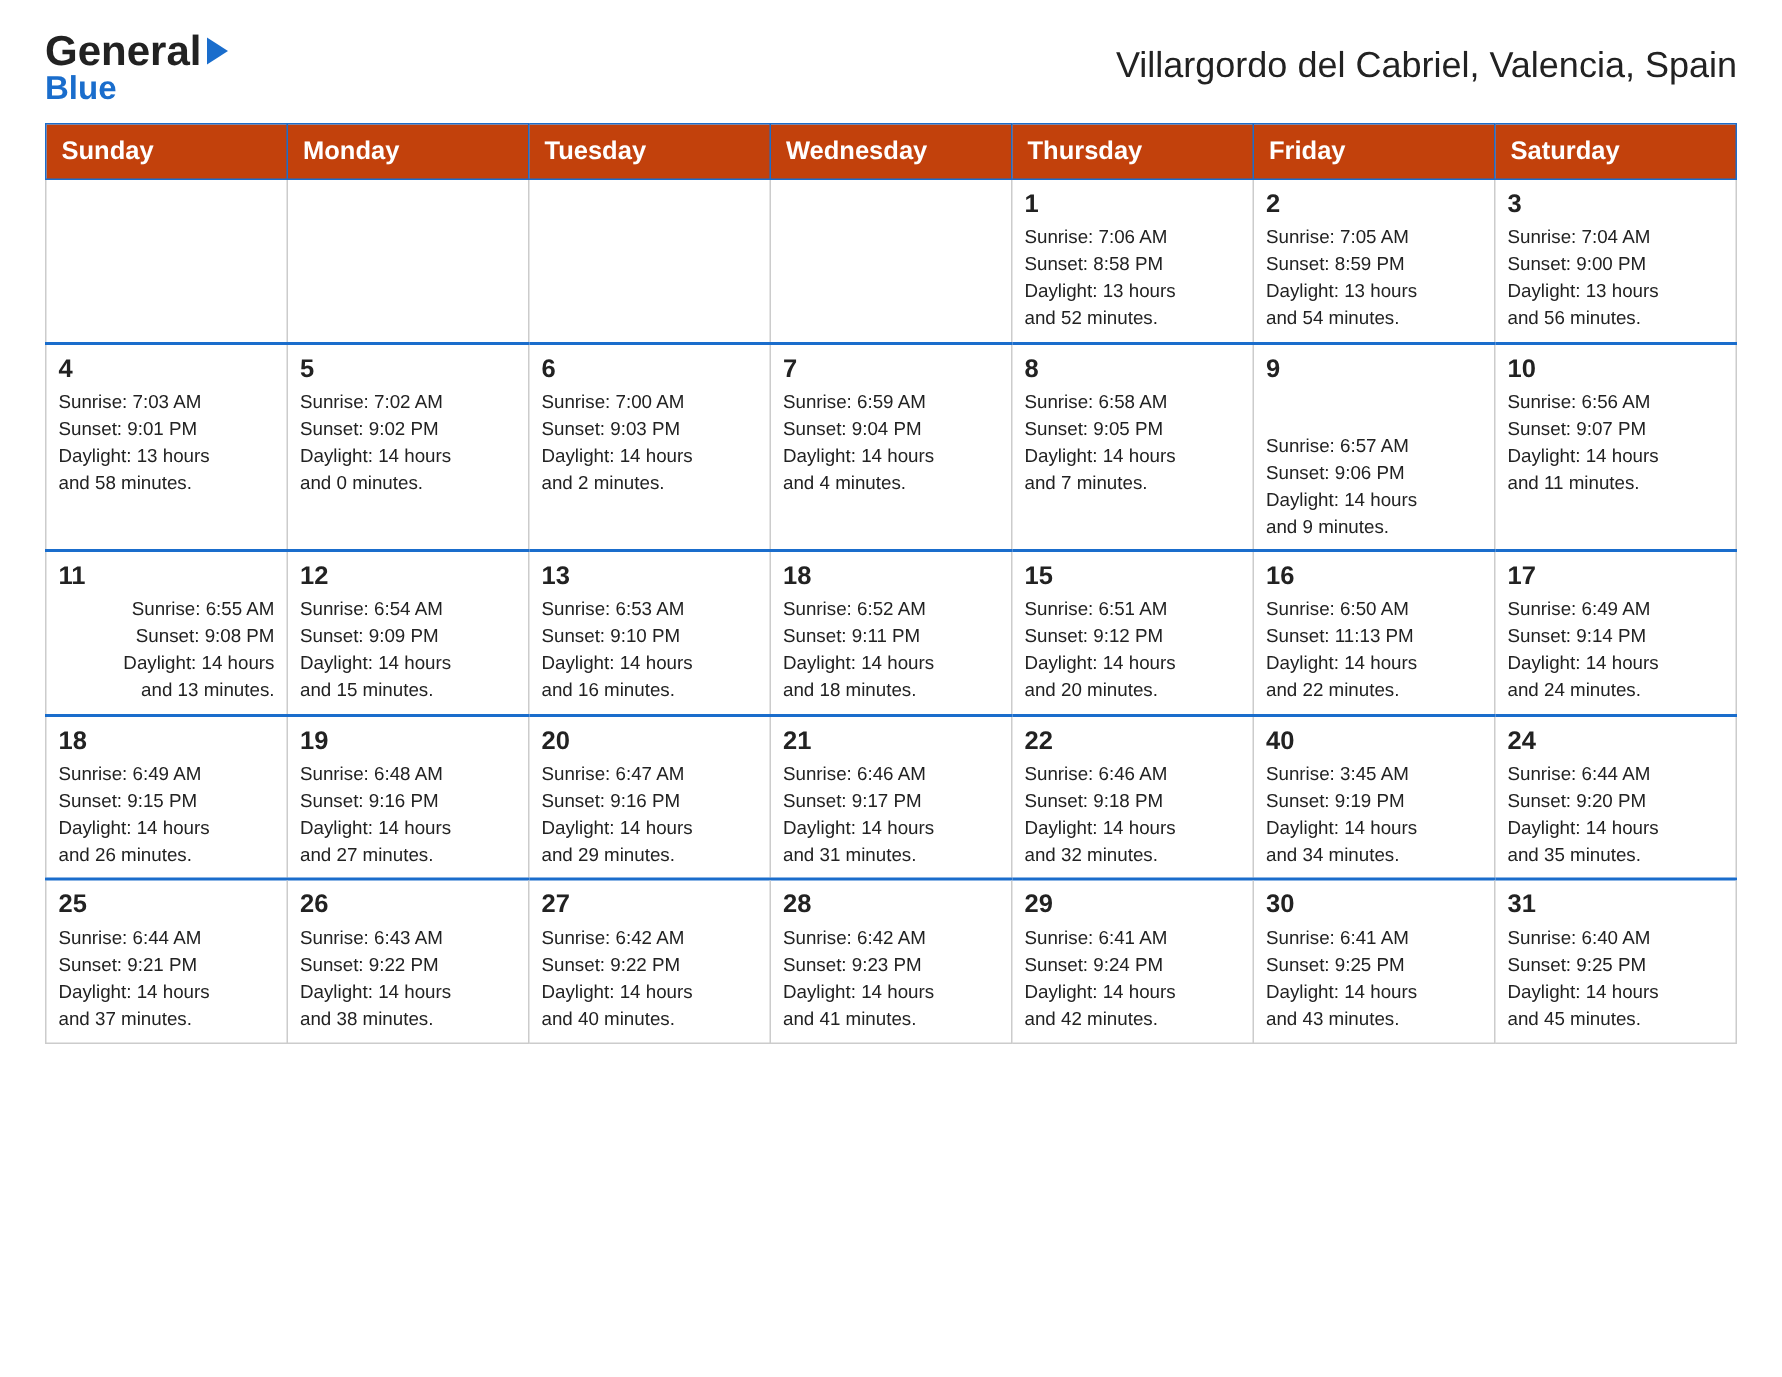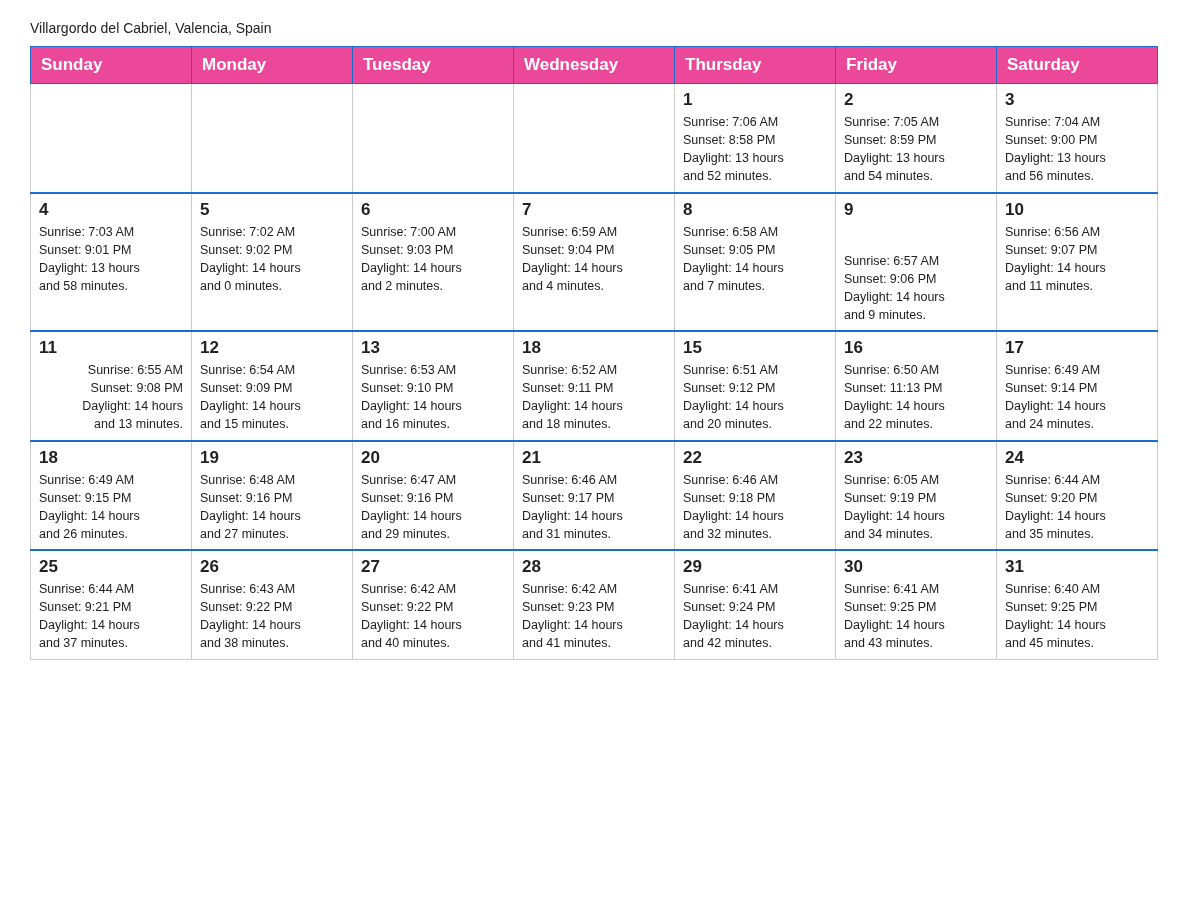--- a/index.html
+++ b/index.html
@@ -37,31 +37,31 @@
     .header-right {
       text-align: right;
     }
     .month-title {
       font-size: 52px;
       font-weight: bold;
       color: #222;
       line-height: 1.1;
     }
     .location-title {
-      font-size: 14px;
-      color: #222;
-      margin-top: 0;
+      font-size: 24px;
+      color: #222;
+      margin-top: 10px;
     }
     .calendar {
       width: 100%;
       border-collapse: collapse;
       margin-top: 8px;
     }
     .calendar th {
-      background-color: #ec4899;
+      background-color: #c2410c;
       color: #fff;
       font-size: 17px;
       font-weight: bold;
       padding: 8px 10px;
       text-align: left;
       border: 1px solid #1a6dcc;
     }
     .calendar td {
       vertical-align: top;
       border: 1px solid #ccc;
@@ -87,20 +87,26 @@
       border-top: 2px solid #1a6dcc;
     }
     .week-row:first-of-type td {
       border-top: none;
     }
   </style>
 </head>
 <body>
 
 <div class="header">
+  <div class="logo">
+    <div class="logo-text">
+      General<span style="display:inline-block; width:0; height:0; border-top: 9px solid transparent; border-bottom: 9px solid transparent; border-left: 14px solid #1a6dcc; margin-left: 4px; vertical-align: middle; position:relative; top:-2px;"></span>
+    </div>
+    <div class="logo-line2">Blue</div>
+  </div>
   <div class="header-right">
     <div class="location-title">Villargordo del Cabriel, Valencia, Spain</div>
   </div>
 </div>
 
 <table class="calendar">
   <thead>
     <tr>
     <th>Sunday</th>
         <th>Monday</th>
@@ -271,22 +277,22 @@
 and 31 minutes.</div>
         </td>
         <td>
           <div class="day-number">22</div>
           <div class="day-info" style="white-space: pre-line;">Sunrise: 6:46 AM
 Sunset: 9:18 PM
 Daylight: 14 hours
 and 32 minutes.</div>
         </td>
         <td>
-          <div class="day-number">23</div>
-          <div class="day-info" style="white-space: pre-line;">Sunrise: 6:05 AM
+          <div class="day-number">40</div>
+          <div class="day-info" style="white-space: pre-line;">Sunrise: 3:45 AM
 Sunset: 9:19 PM
 Daylight: 14 hours
 and 34 minutes.</div>
         </td>
         <td>
           <div class="day-number">24</div>
           <div class="day-info" style="white-space: pre-line;">Sunrise: 6:44 AM
 Sunset: 9:20 PM
 Daylight: 14 hours
 and 35 minutes.</div>

